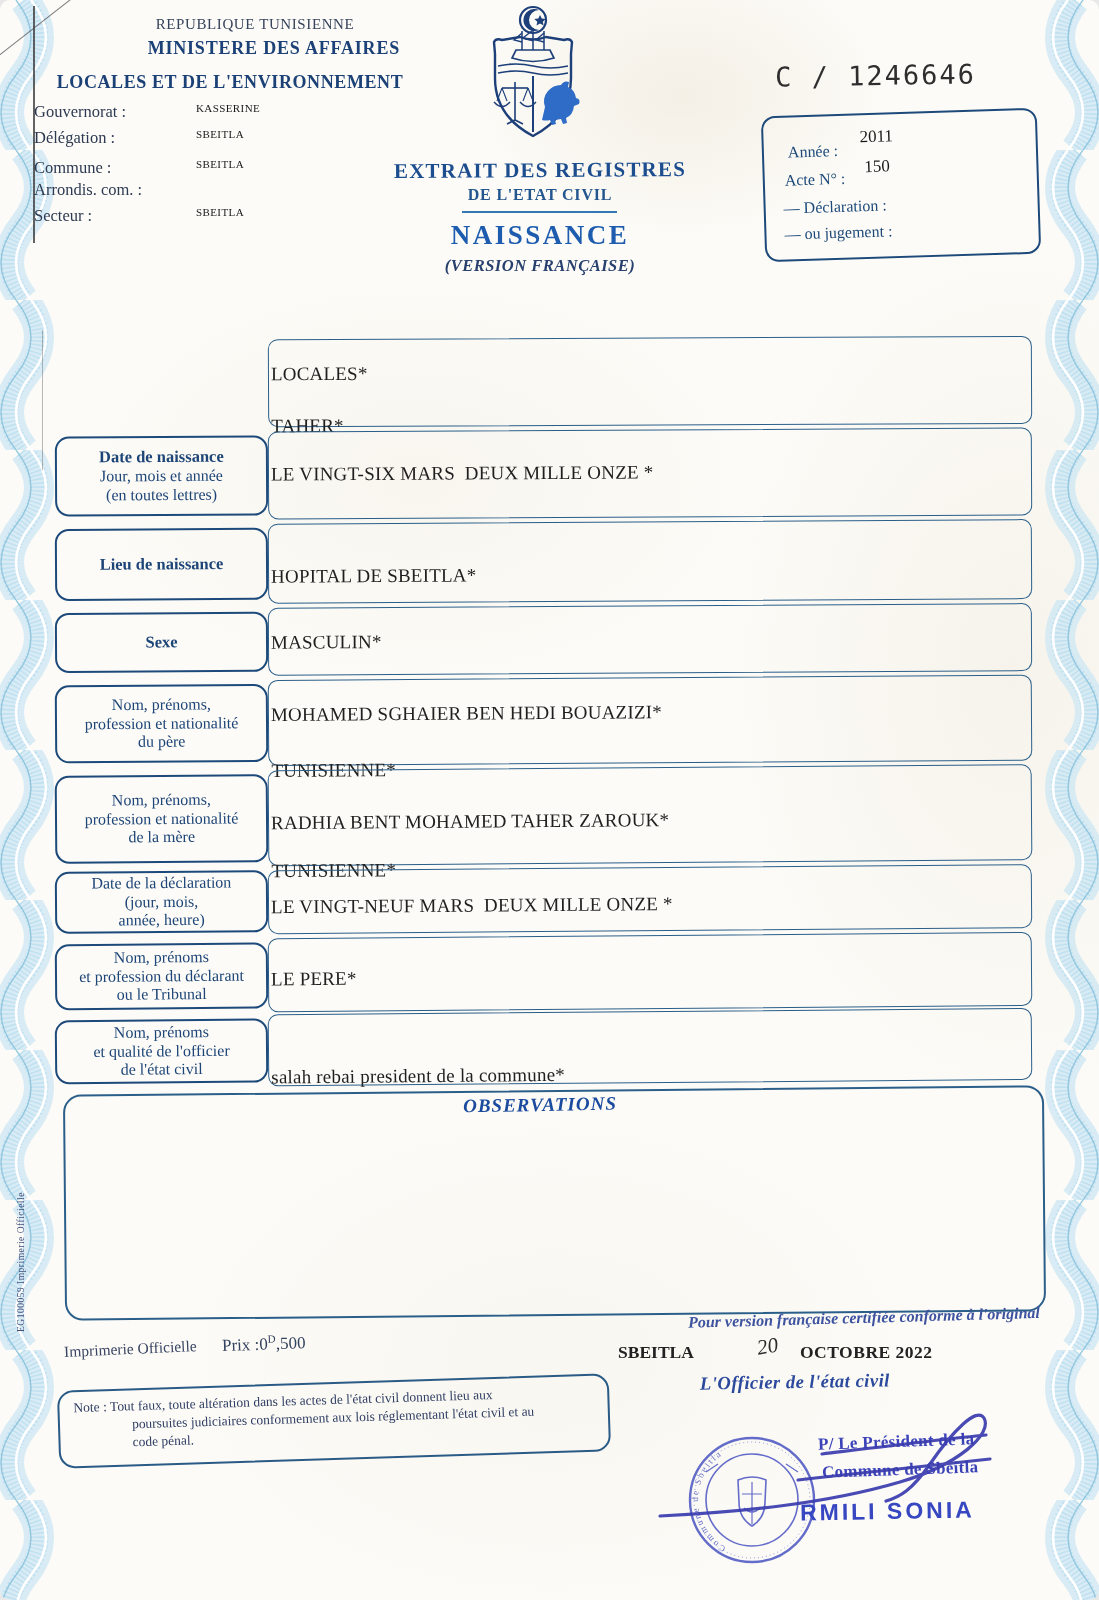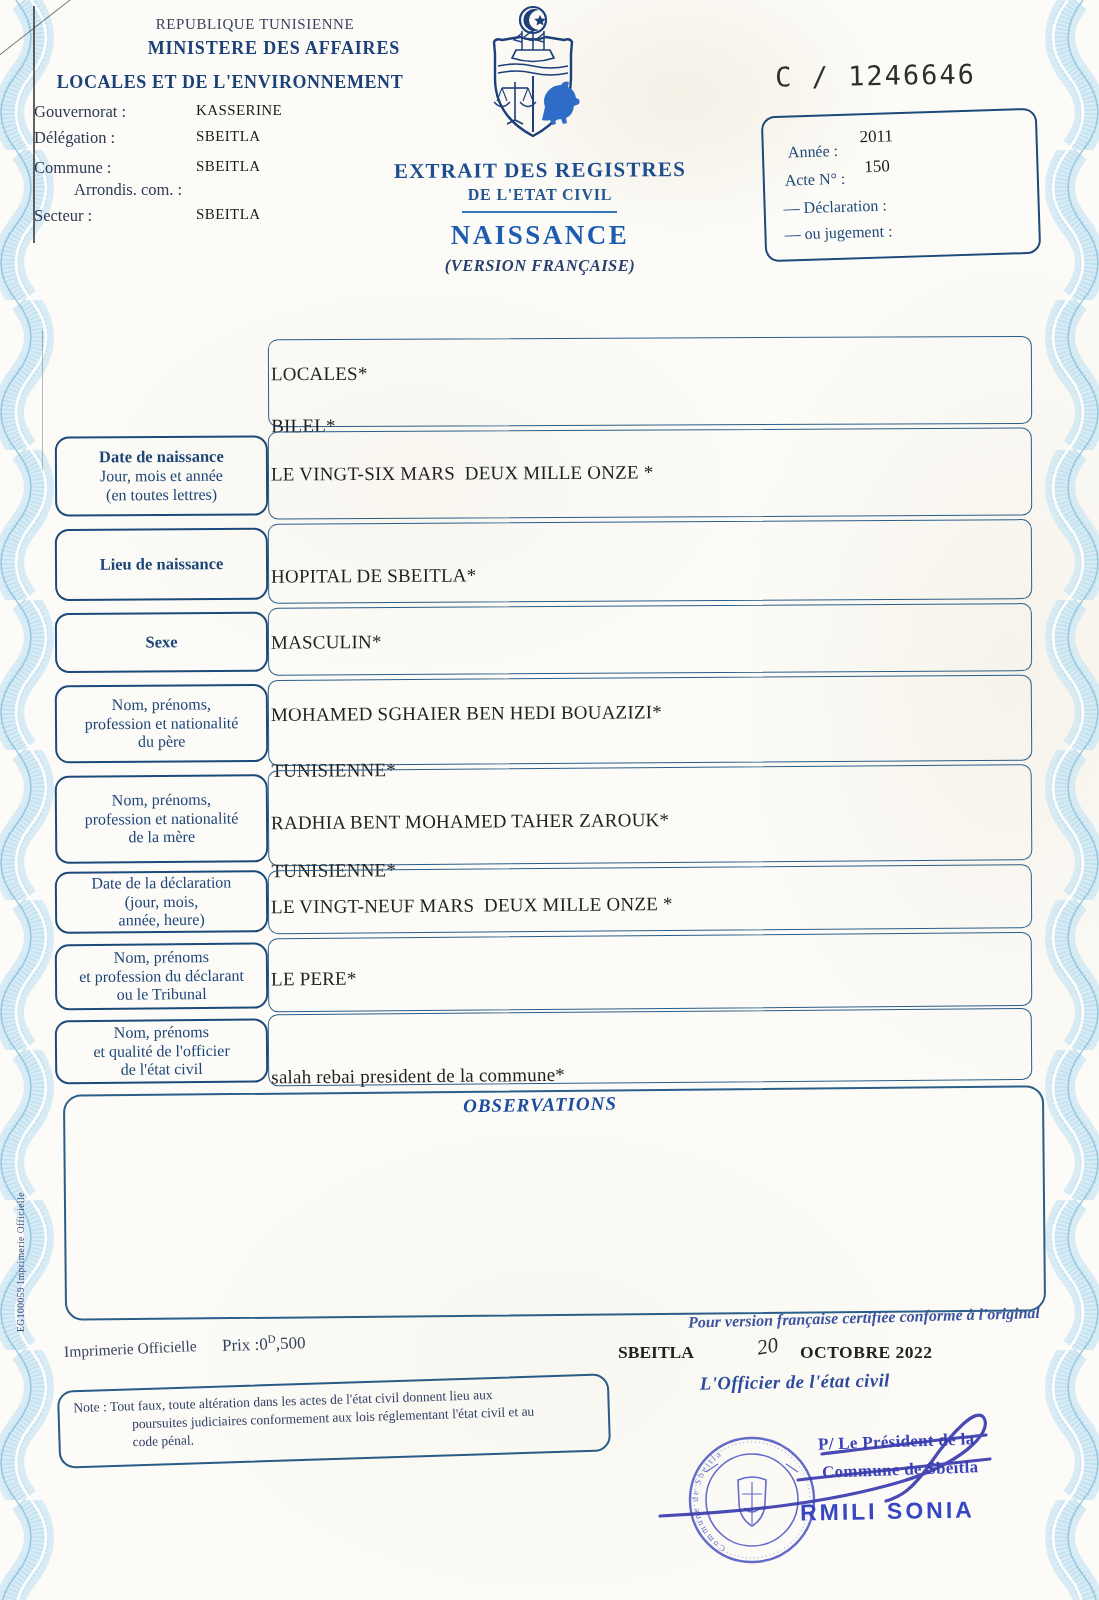--- a/index.html
+++ b/index.html
@@ -5,30 +5,31 @@
   html,body{margin:0;padding:0;background:#e8e8e8;}
   .page{
     position:relative;width:1099px;height:1600px;margin:0 auto;overflow:hidden;
     font-family:"Liberation Serif",serif;color:#1c1c1c;
     background:
       radial-gradient(ellipse 320px 220px at 62% 6%, rgba(214,193,160,.20), transparent 65%),
       radial-gradient(ellipse 420px 640px at 92% 42%, rgba(206,186,152,.12), transparent 70%),
       radial-gradient(ellipse 520px 320px at 38% 30%, rgba(216,201,172,.10), transparent 70%),
       radial-gradient(ellipse 600px 400px at 50% 85%, rgba(210,195,168,.08), transparent 70%),
       #fcfbf7;
+    border-radius: 10px;
   }
   .abs{position:absolute;}
   svg{display:block;}
 
   
   .republic{left:110px;top:16px;width:290px;text-align:center;font-size:15px;color:#36435c;letter-spacing:.6px;}
   .min1{left:70px;top:38px;width:330px;text-align:right;font-weight:bold;font-size:18px;color:#1c4177;letter-spacing:.8px;}
   .min2{left:30px;top:72px;width:400px;text-align:center;font-weight:bold;font-size:18px;color:#1c4177;letter-spacing:.6px;}
   .locrow{left:34px;width:420px;font-size:16.5px;color:#2e3a52;}
-  .locrow .lv{position:absolute;left:162px;top:0;color:#191919;font-size:15px;letter-spacing:.4px;}
+  .locrow .lv{position:absolute;left:162px;top:0;color:#191919;font-size:11px;letter-spacing:.4px;}
   .title1{left:350px;top:158px;width:380px;text-align:center;font-weight:bold;font-size:21px;color:#1c4d8f;letter-spacing:1.2px;transform:rotate(-.4deg);}
   .title2{left:350px;top:186px;width:380px;text-align:center;font-weight:bold;font-size:16px;color:#23568f;letter-spacing:.8px;}
   .t-underline{left:462px;top:211px;width:155px;height:0;border-top:2px solid #3577b5;}
   .title3{left:350px;top:220px;width:380px;text-align:center;font-weight:bold;font-size:27px;color:#1d5cae;letter-spacing:2.5px;}
   .title4{left:350px;top:256px;width:380px;text-align:center;font-style:italic;font-weight:bold;font-size:16.5px;color:#27406e;letter-spacing:.5px;}
   .serial{left:775px;top:60px;font-family:"DejaVu Sans Mono",monospace;font-size:27px;color:#2e2e2e;letter-spacing:2px;transform:rotate(-.8deg);}
   .refbox{left:763px;top:112px;width:272px;height:142px;border:2px solid #1d4a7a;border-radius:14px;transform:rotate(-1.8deg);}
   .refbox .rl{position:absolute;font-size:16px;color:#1d4a7a;}
   .refbox .rv{position:absolute;font-size:17px;color:#191919;}
 
@@ -102,21 +103,21 @@
     <span class="lv">KASSERINE</span>
   </div>
   <div class="abs locrow" style="top:128px;">
     <span>Délégation :</span>
     <span class="lv">SBEITLA</span>
   </div>
   <div class="abs locrow" style="top:158px;">
     <span>Commune :</span>
     <span class="lv">SBEITLA</span>
   </div>
-  <div class="abs locrow" style="top:180px;margin-left:40px;">
+  <div class="abs locrow" style="top:180px;">
     <span>Arrondis. com. :</span>
     <span class="lv"></span>
   </div>
   <div class="abs locrow" style="top:206px;">
     <span>Secteur :</span>
     <span class="lv">SBEITLA</span>
   </div>
 
   <svg class="abs" style="left:476px;top:4px;" width="114" height="142" viewBox="0 0 114 142">
     <g stroke="#1d3f7a" fill="none" stroke-width="2">
@@ -151,21 +152,21 @@
     <span class="rv" style="left:96px;top:12px;">2011</span>
     <span class="rl" style="left:20px;top:54px;">Acte N° :</span>
     <span class="rv" style="left:100px;top:42px;">150</span>
     <span class="rl" style="left:18px;top:82px;">— Déclaration :</span>
     <span class="rl" style="left:18px;top:108px;">— ou jugement :</span>
   </div>
 
   <div class="abs frow" style="top:338px;height:88px;transform:rotate(-.25deg);">
     <div class="vbox"></div>
     <div class="val" style="top:24px;">LOCALES*</div>
-    <div class="val2" style="top:76px;">BILEL*</div>
+    <div class="val2" style="top:76px;">TAHER*</div>
   </div>
 
   <div class="abs frow" style="top:430px;height:88px;transform:rotate(-.3deg);">
     <div class="lbox">
       <span class="b">Date de naissance</span>
       <span>Jour, mois et année</span>
       <span>(en toutes lettres)</span>
     </div>
     <div class="vbox"></div>
     <div class="val" style="top:32px;">LE VINGT-SIX MARS  DEUX MILLE ONZE *</div>

